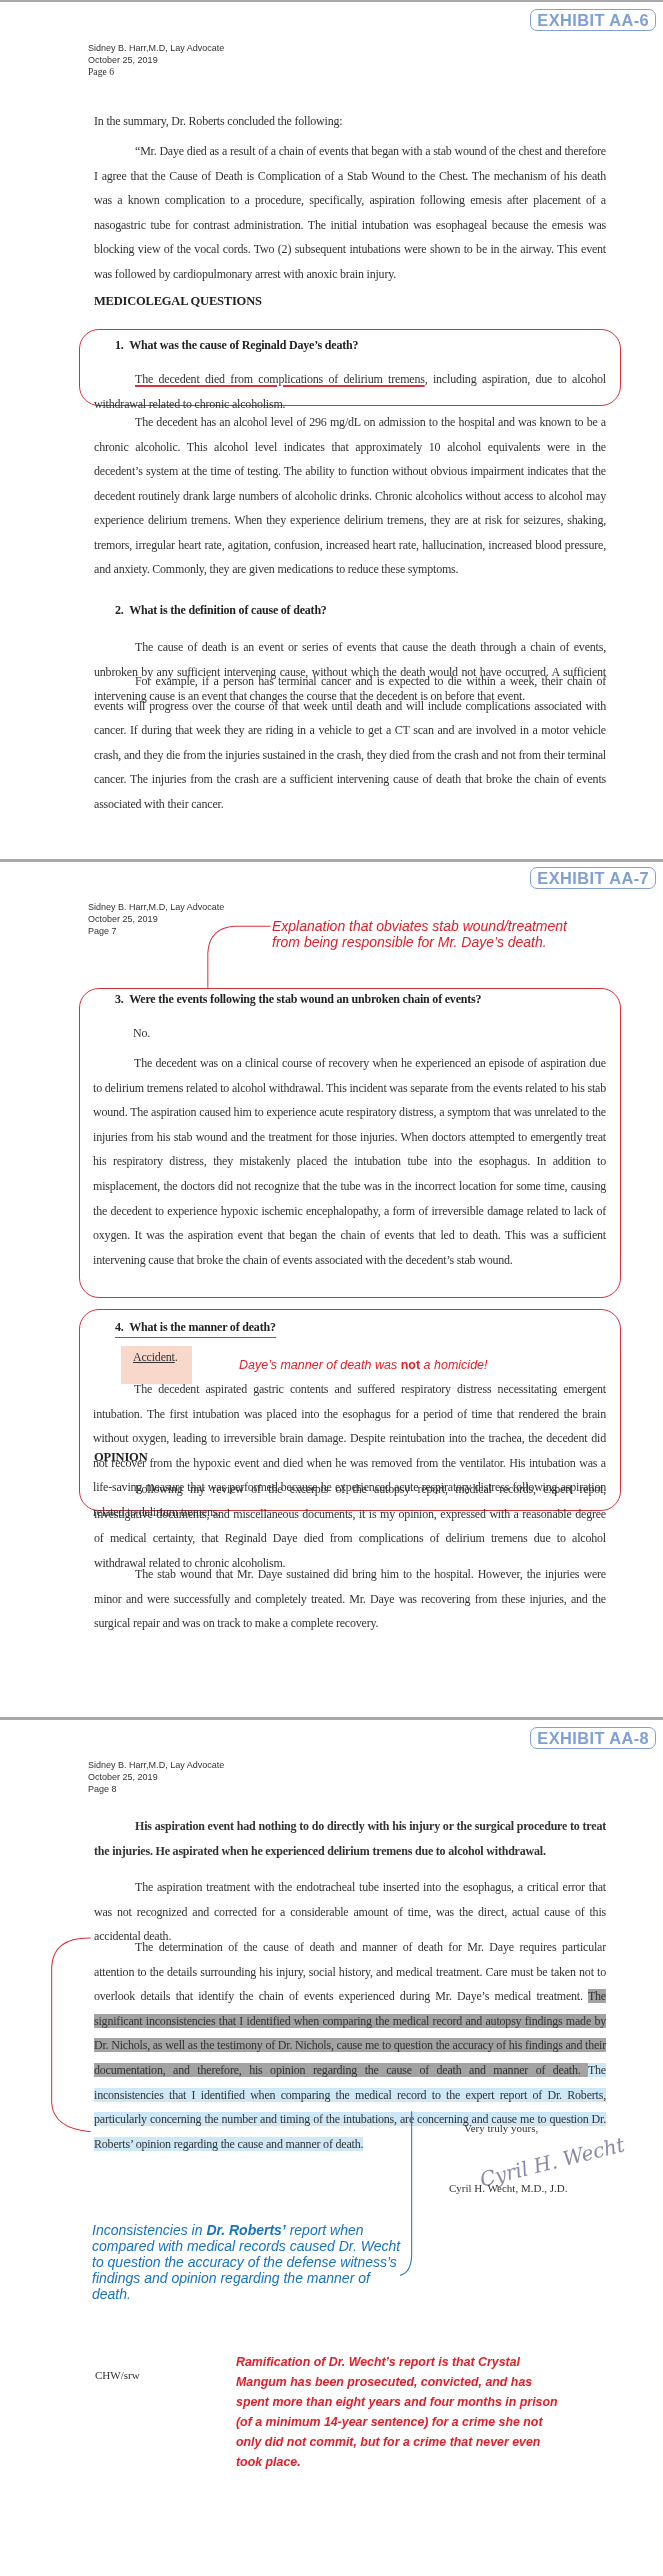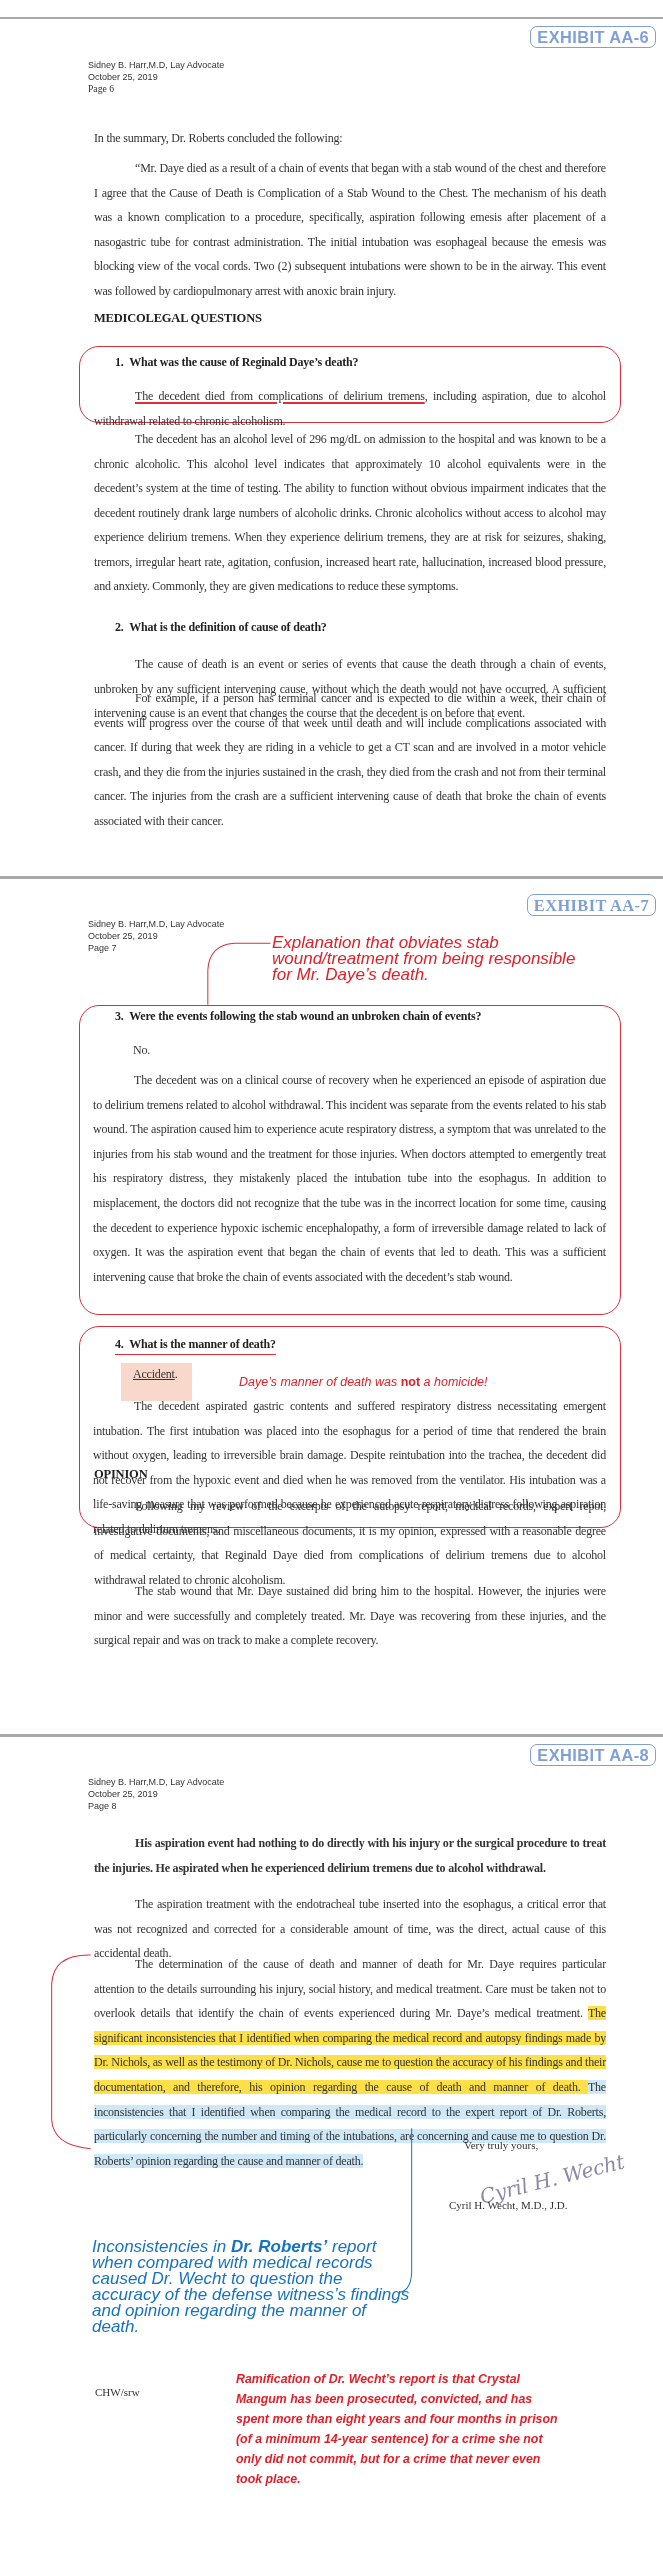--- a/index.html
+++ b/index.html
@@ -1,34 +1,34 @@
 <!DOCTYPE html>
 <html style="font-size:12.5px"><head>
 <meta charset="utf-8">
 <style>
   html, body { margin: 0; padding: 0; background: #ffffff; }
   body { width: 664px; height: 2576px; position: relative; overflow: hidden;
          font-family: "Liberation Serif", serif; color: #2a2a2a; }
-  .page { position: absolute; left: 0; width: 664px; background: #fff; margin-top: 17px; }
+  .page { position: absolute; left: 0; width: 664px; background: #fff; }
   .sep { position: absolute; left: 0; width: 664px; height: 3.1px; background: #a9a9a9; }
   .exhibit { position: absolute; right: 7.8px; border: 1.6px solid #7f9fd6; border-radius: 7px;
              color: #7f9fd6; font-family: "Liberation Sans", sans-serif; font-weight: bold;
              font-size: 16.4px; letter-spacing: 0.4px; padding: 0.8px 6.2px 0 6.2px; line-height: 19px; }
   .letterhead { position: absolute; left: 88px; font-family: "Liberation Sans", sans-serif;
                 font-size: 9.8px; line-height: 12px; color: #333; transform: scaleX(0.92); transform-origin: left; }
   .para { position: absolute; left: 94px; width: 512px; font-size: 12px; line-height: 24.6px;
           text-align: justify; color: #333; letter-spacing: -0.2px; }
   .indent { text-indent: 41px; }
   .heading { position: absolute; left: 94px; font-weight: bold; font-size: 12.5px; color: #222; letter-spacing: -0.2px; }
   .qhead { position: absolute; left: 115px; font-weight: bold; font-size: 12px; color: #222; letter-spacing: -0.2px; }
   .redbox { position: absolute; border: 1.6px solid #d9303c; border-radius: 20px; }
   .ul-red { text-decoration: underline; text-decoration-color: #d9303c; text-decoration-thickness: 1.6px; text-underline-offset: 2.3px; }
-  .note { position: absolute; font-family: "Liberation Sans", sans-serif; font-style: italic; color: #e0202a; font-size: 17px; line-height: 16px; }
+  .note { position: absolute; font-family: "Liberation Sans", sans-serif; font-style: italic; color: #e0202a; font-size: 14px; line-height: 16px; }
   .note.blue { color: #1773c2; font-style: italic; }
-  .hl-salmon { background: #fde047; }
+  .hl-salmon { background: #a3a3a3; }
   .hl-blue { background: #cfe8f7; }
   .accident-bg { position: absolute; background: #f9d8cc; }
   .ramification { position: absolute; left: 236px; width: 351px; font-family: "Liberation Sans", sans-serif;
                   font-style: italic; font-weight: bold; color: #e0202a; font-size: 13.3px; line-height: 20px; transform: scaleX(0.93); transform-origin: left; }
   svg.lines { position: absolute; left: 0; top: 0; overflow: visible; pointer-events: none; }
   .sigtext { position: absolute; font-size: 11px; color: #333; }
   .signature { position: absolute; font-family: "DejaVu Serif", serif; font-style: italic; color: #8a8aa8; font-size: 20px; transform: rotate(-14deg); }
 </style>
 </head>
 <body>
@@ -55,21 +55,21 @@
 
   <div class="para indent" style="top:410px;line-height:24.5px;">The decedent has an alcohol level of 296 mg/dL on admission to the hospital and was known to be a chronic alcoholic. This alcohol level indicates that approximately 10 alcohol equivalents were in the decedent’s system at the time of testing. The ability to function without obvious impairment indicates that the decedent routinely drank large numbers of alcoholic drinks.  Chronic alcoholics without access to alcohol may experience delirium tremens. When they experience delirium tremens, they are at risk for seizures, shaking, tremors, irregular heart rate, agitation, confusion, increased heart rate, hallucination, increased blood pressure, and anxiety. Commonly, they are given medications to reduce these symptoms.</div>
 
   <div class="qhead" style="top:603px;">2.&nbsp;&nbsp;What is the definition of cause of death?</div>
   <div class="para indent" style="top:635px;">The cause of death is an event or series of events that cause the death through a chain of events, unbroken by any sufficient intervening cause, without which the death would not have occurred. A sufficient intervening cause is an event that changes the course that the decedent is on before that event.</div>
   <div class="para indent" style="top:669px;">For example, if a person has terminal cancer and is expected to die within a week, their chain of events will progress over the course of that week until death and will include complications associated with cancer. If during that week they are riding in a vehicle to get a CT scan and are involved in a motor vehicle crash, and they die from the injuries sustained in the crash, they died from the crash and not from their terminal cancer. The injuries from the crash are a sufficient intervening cause of death that broke the chain of events associated with their cancer.</div>
 </div>
 
 <div class="page" style="top:859px;height:859px;">
   <div class="sep" style="top:0;"></div>
-  <div class="exhibit" style="top:18px;font-family:Liberation Serif, serif;">EXHIBIT AA-7</div>
+  <div class="exhibit" style="top:8px;">EXHIBIT AA-7</div>
   <div class="letterhead" style="top:42px;">
     <div>Sidney B. Harr,M.D, Lay Advocate</div>
     <div>October 25, 2019</div>
     <div>Page 7</div>
   </div>
 
   <div class="note" style="left:272px;top:59px;width:320px;">Explanation that obviates stab wound/treatment from being responsible for Mr. Daye’s death.</div>
   <svg class="lines" width="664" height="859" viewBox="0 0 850 1100">
     <path d="M 346 86 L 300 86 Q 268 88 266 120 L 266 165" fill="none" stroke="#d9303c" stroke-width="1.3"></path>
   </svg>

